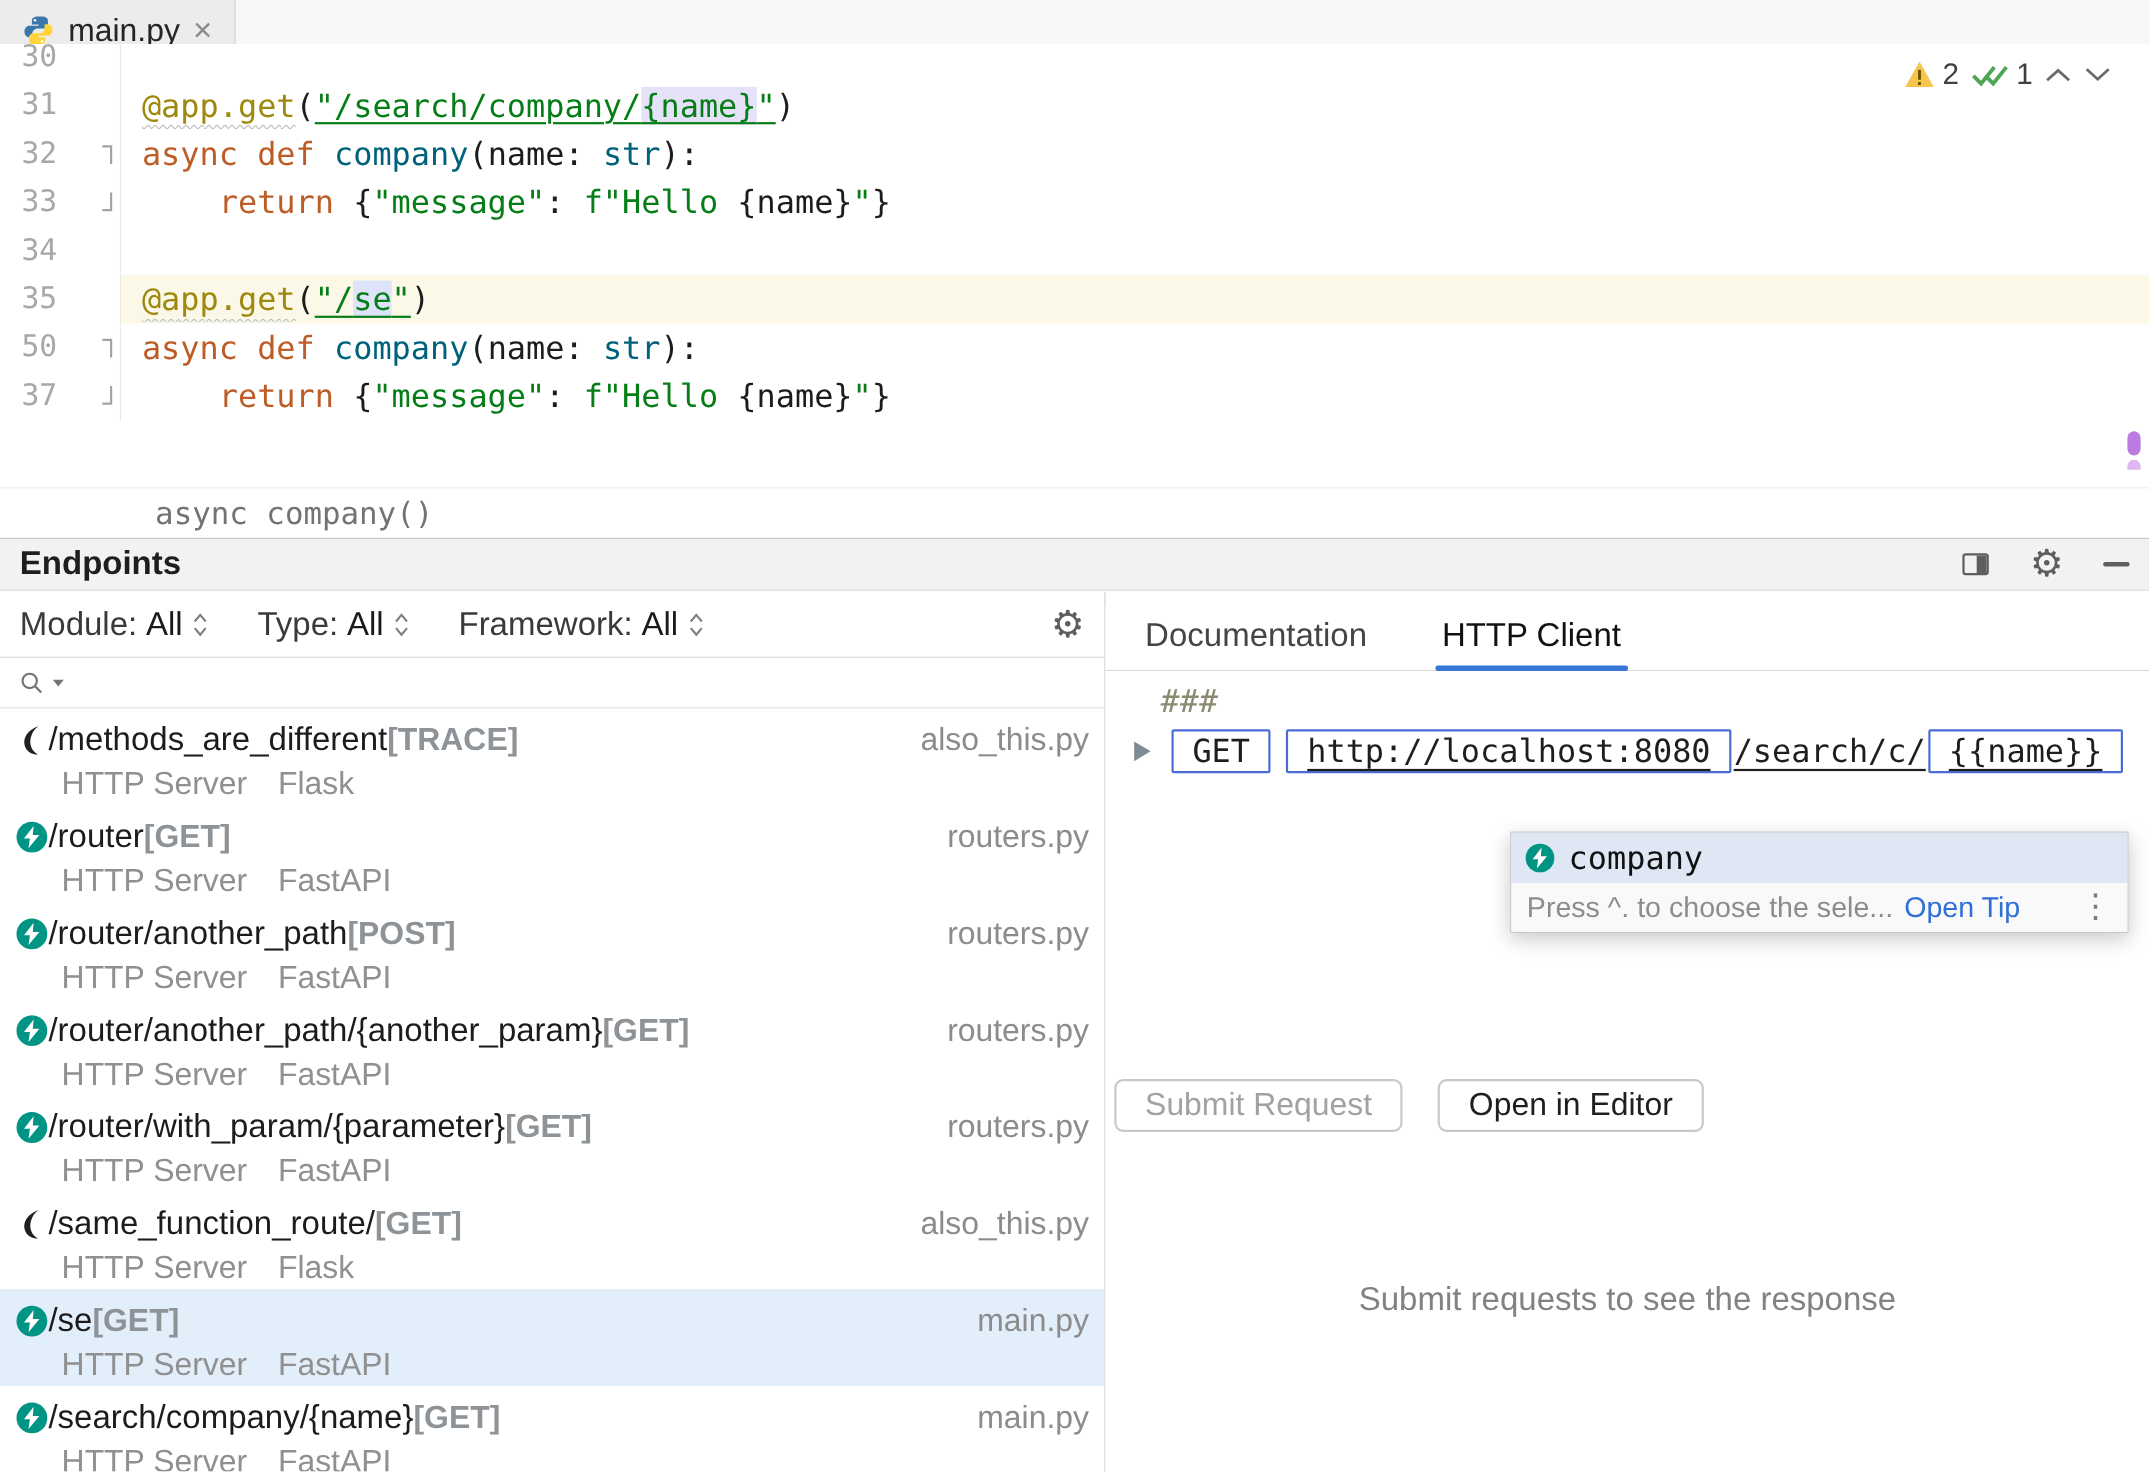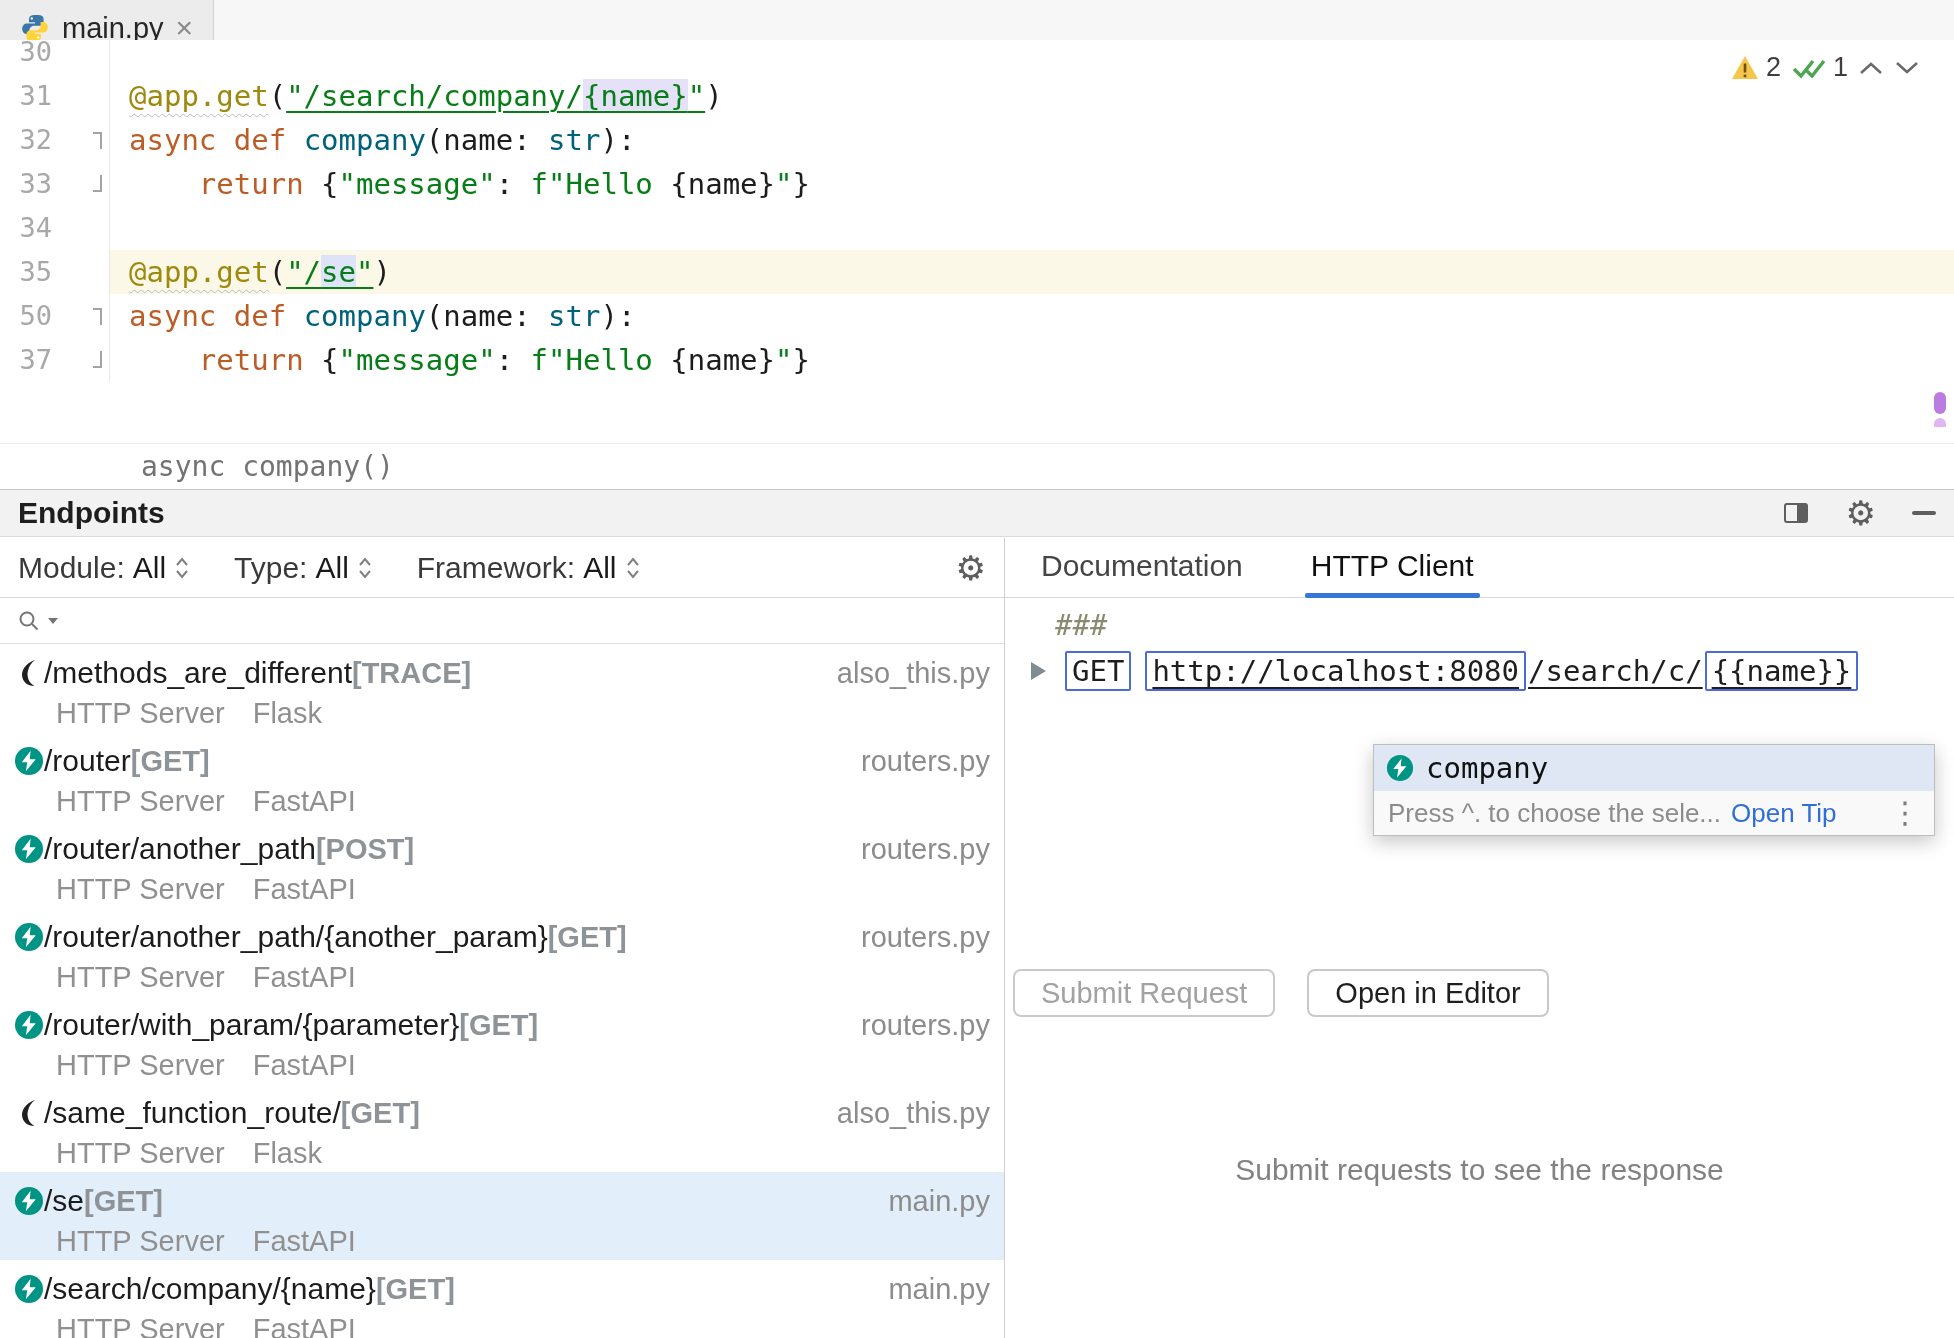--- a/index.html
+++ b/index.html
@@ -50,21 +50,21 @@
              align-items:center;padding:0 18px;box-sizing:border-box;}
   .ep-title{font-size:30px;font-weight:700;color:#1e1e1e;}
   .hdr-icons{margin-left:auto;display:flex;align-items:center;gap:36px;}
   .gearchar{font-size:34px;color:#5e5e5e;line-height:1;}
   .minbar{width:24px;height:4px;background:#5e5e5e;border-radius:2px;}
 
   
   .panels{position:absolute;top:538px;left:0;right:0;bottom:0;display:flex;}
   .leftpane{width:1005px;flex:none;border-right:1px solid #cfcfcf;display:flex;
             flex-direction:column;overflow:hidden;background:#fff;box-sizing:border-box;}
-  .rightpane{flex:1;position:relative;overflow:hidden;background:#fff;}
+  .rightpane{flex:1;position:relative;overflow:hidden;background:#fff;margin-top:12px;}
 
   .filters{height:60px;flex:none;display:flex;align-items:center;gap:44px;padding:0 18px;
            border-bottom:1px solid #d8d8d8;font-size:30px;color:#3a3a3a;box-sizing:border-box;}
   .filter{display:flex;align-items:center;gap:8px;}
   .filter .val{color:#1a1a1a;}
   .filters .gearchar{margin-left:auto;}
   .searchrow{height:46px;flex:none;display:flex;align-items:center;gap:5px;padding-left:16px;
              border-bottom:1px solid #dedede;box-sizing:border-box;}
 
   .eplist{flex:1;overflow:hidden;}
@@ -84,21 +84,21 @@
   .rtab{font-size:30px;color:#454545;padding:0 6px 14px;position:relative;}
   .rtab.active{color:#111;}
   .rtab.active::after{content:"";position:absolute;left:0;right:0;bottom:-1px;height:5px;
                       background:#3876d6;border-radius:2px;}
   .client{position:absolute;top:60px;left:0;right:0;bottom:0;}
   .sepline{margin:6px 0 0 50px;height:42px;line-height:42px;font-family:"DejaVu Sans Mono",monospace;
            font-size:29px;font-style:italic;color:#8a8a70;}
   .reqline{display:flex;align-items:center;height:50px;padding-left:22px;
            font-family:"DejaVu Sans Mono",monospace;font-size:29px;color:#1e1e1e;}
   .runarrow{margin-right:14px;display:flex;}
-  .box{border:2px solid #4a6cd4;border-radius:2px;padding:1px 5px;margin:0 2px;}
+  .box{border:2px solid #4a6cd4;border-radius:2px;padding:1px 17px;margin:0 2px;}
   .box.method{margin-right:12px;}
   .u{text-decoration:underline;text-underline-offset:6px;}
 
   .popup{position:absolute;left:368px;top:146px;width:560px;background:#fff;
          border:1px solid #bdbdbd;box-shadow:0 6px 18px rgba(0,0,0,.22);z-index:10;}
   .pop-row1{height:46px;background:#dee7f3;display:flex;align-items:center;gap:12px;padding:0 12px;
             font-family:"DejaVu Sans Mono",monospace;font-size:29px;color:#111;}
   .pop-row1 .ico{width:28px;height:28px;display:flex;}
   .pop-row2{height:44px;background:#f9f9f9;display:flex;align-items:center;gap:10px;padding:0 14px;
             font-size:26px;color:#8c8c8c;}

